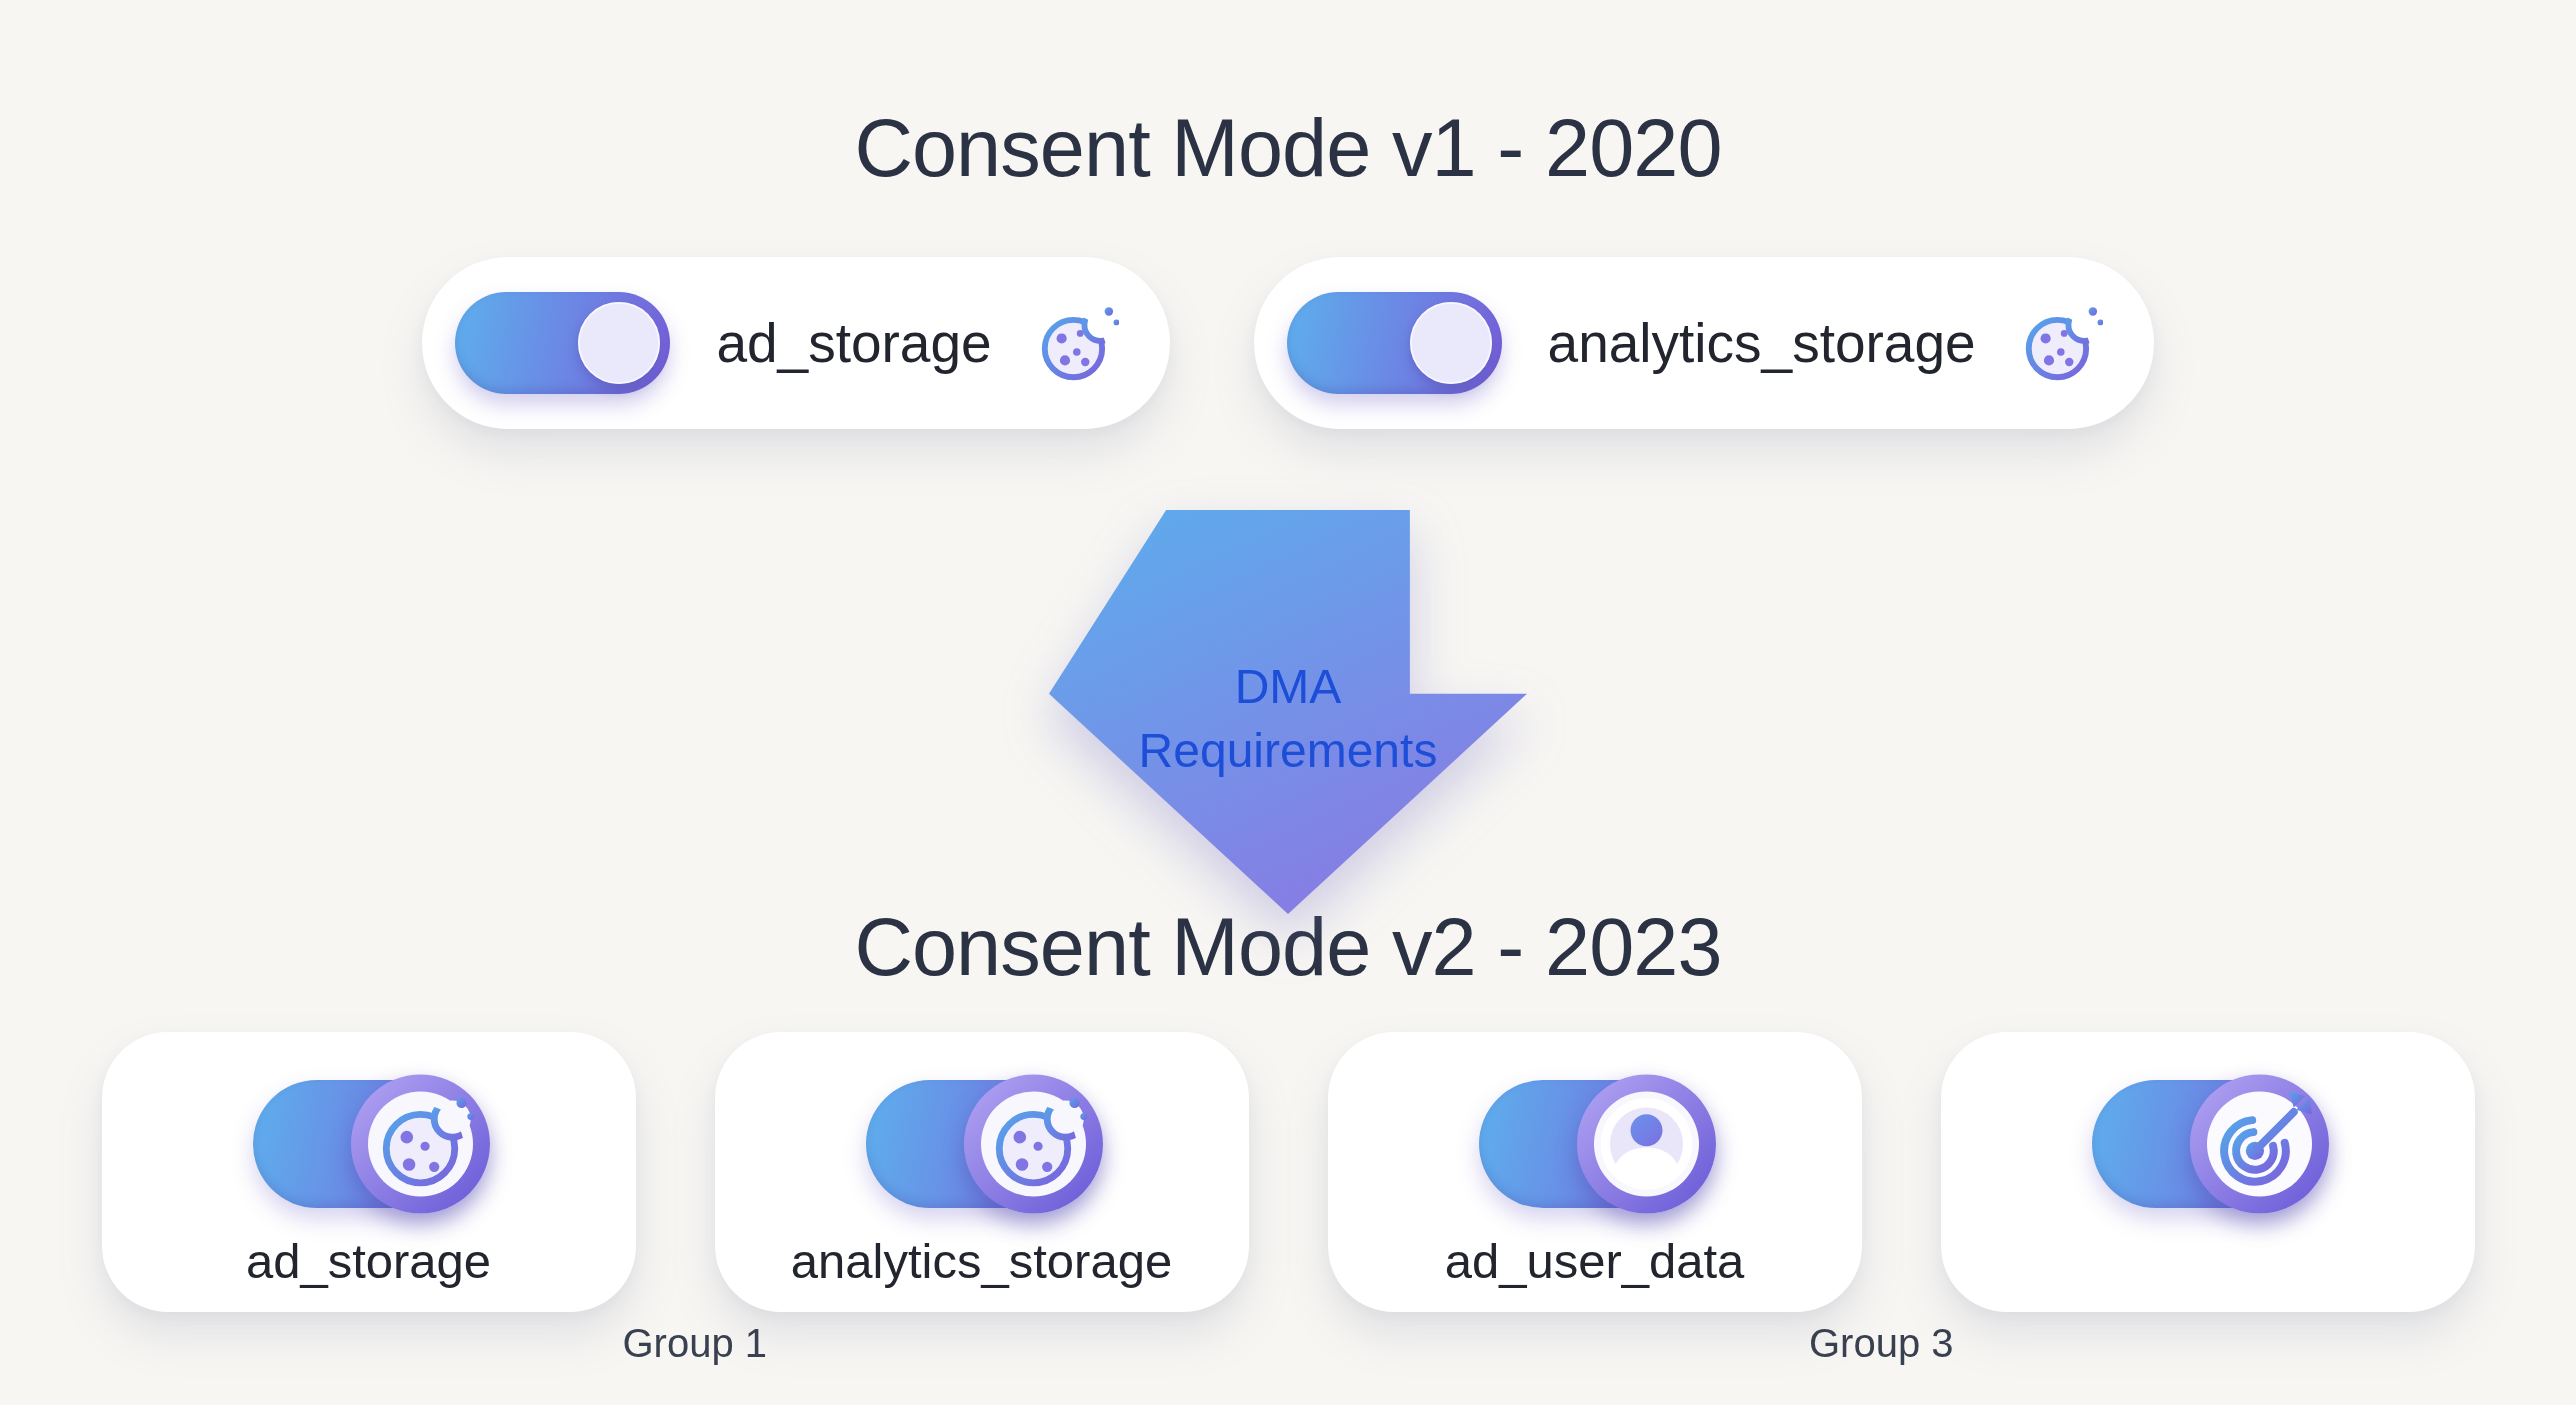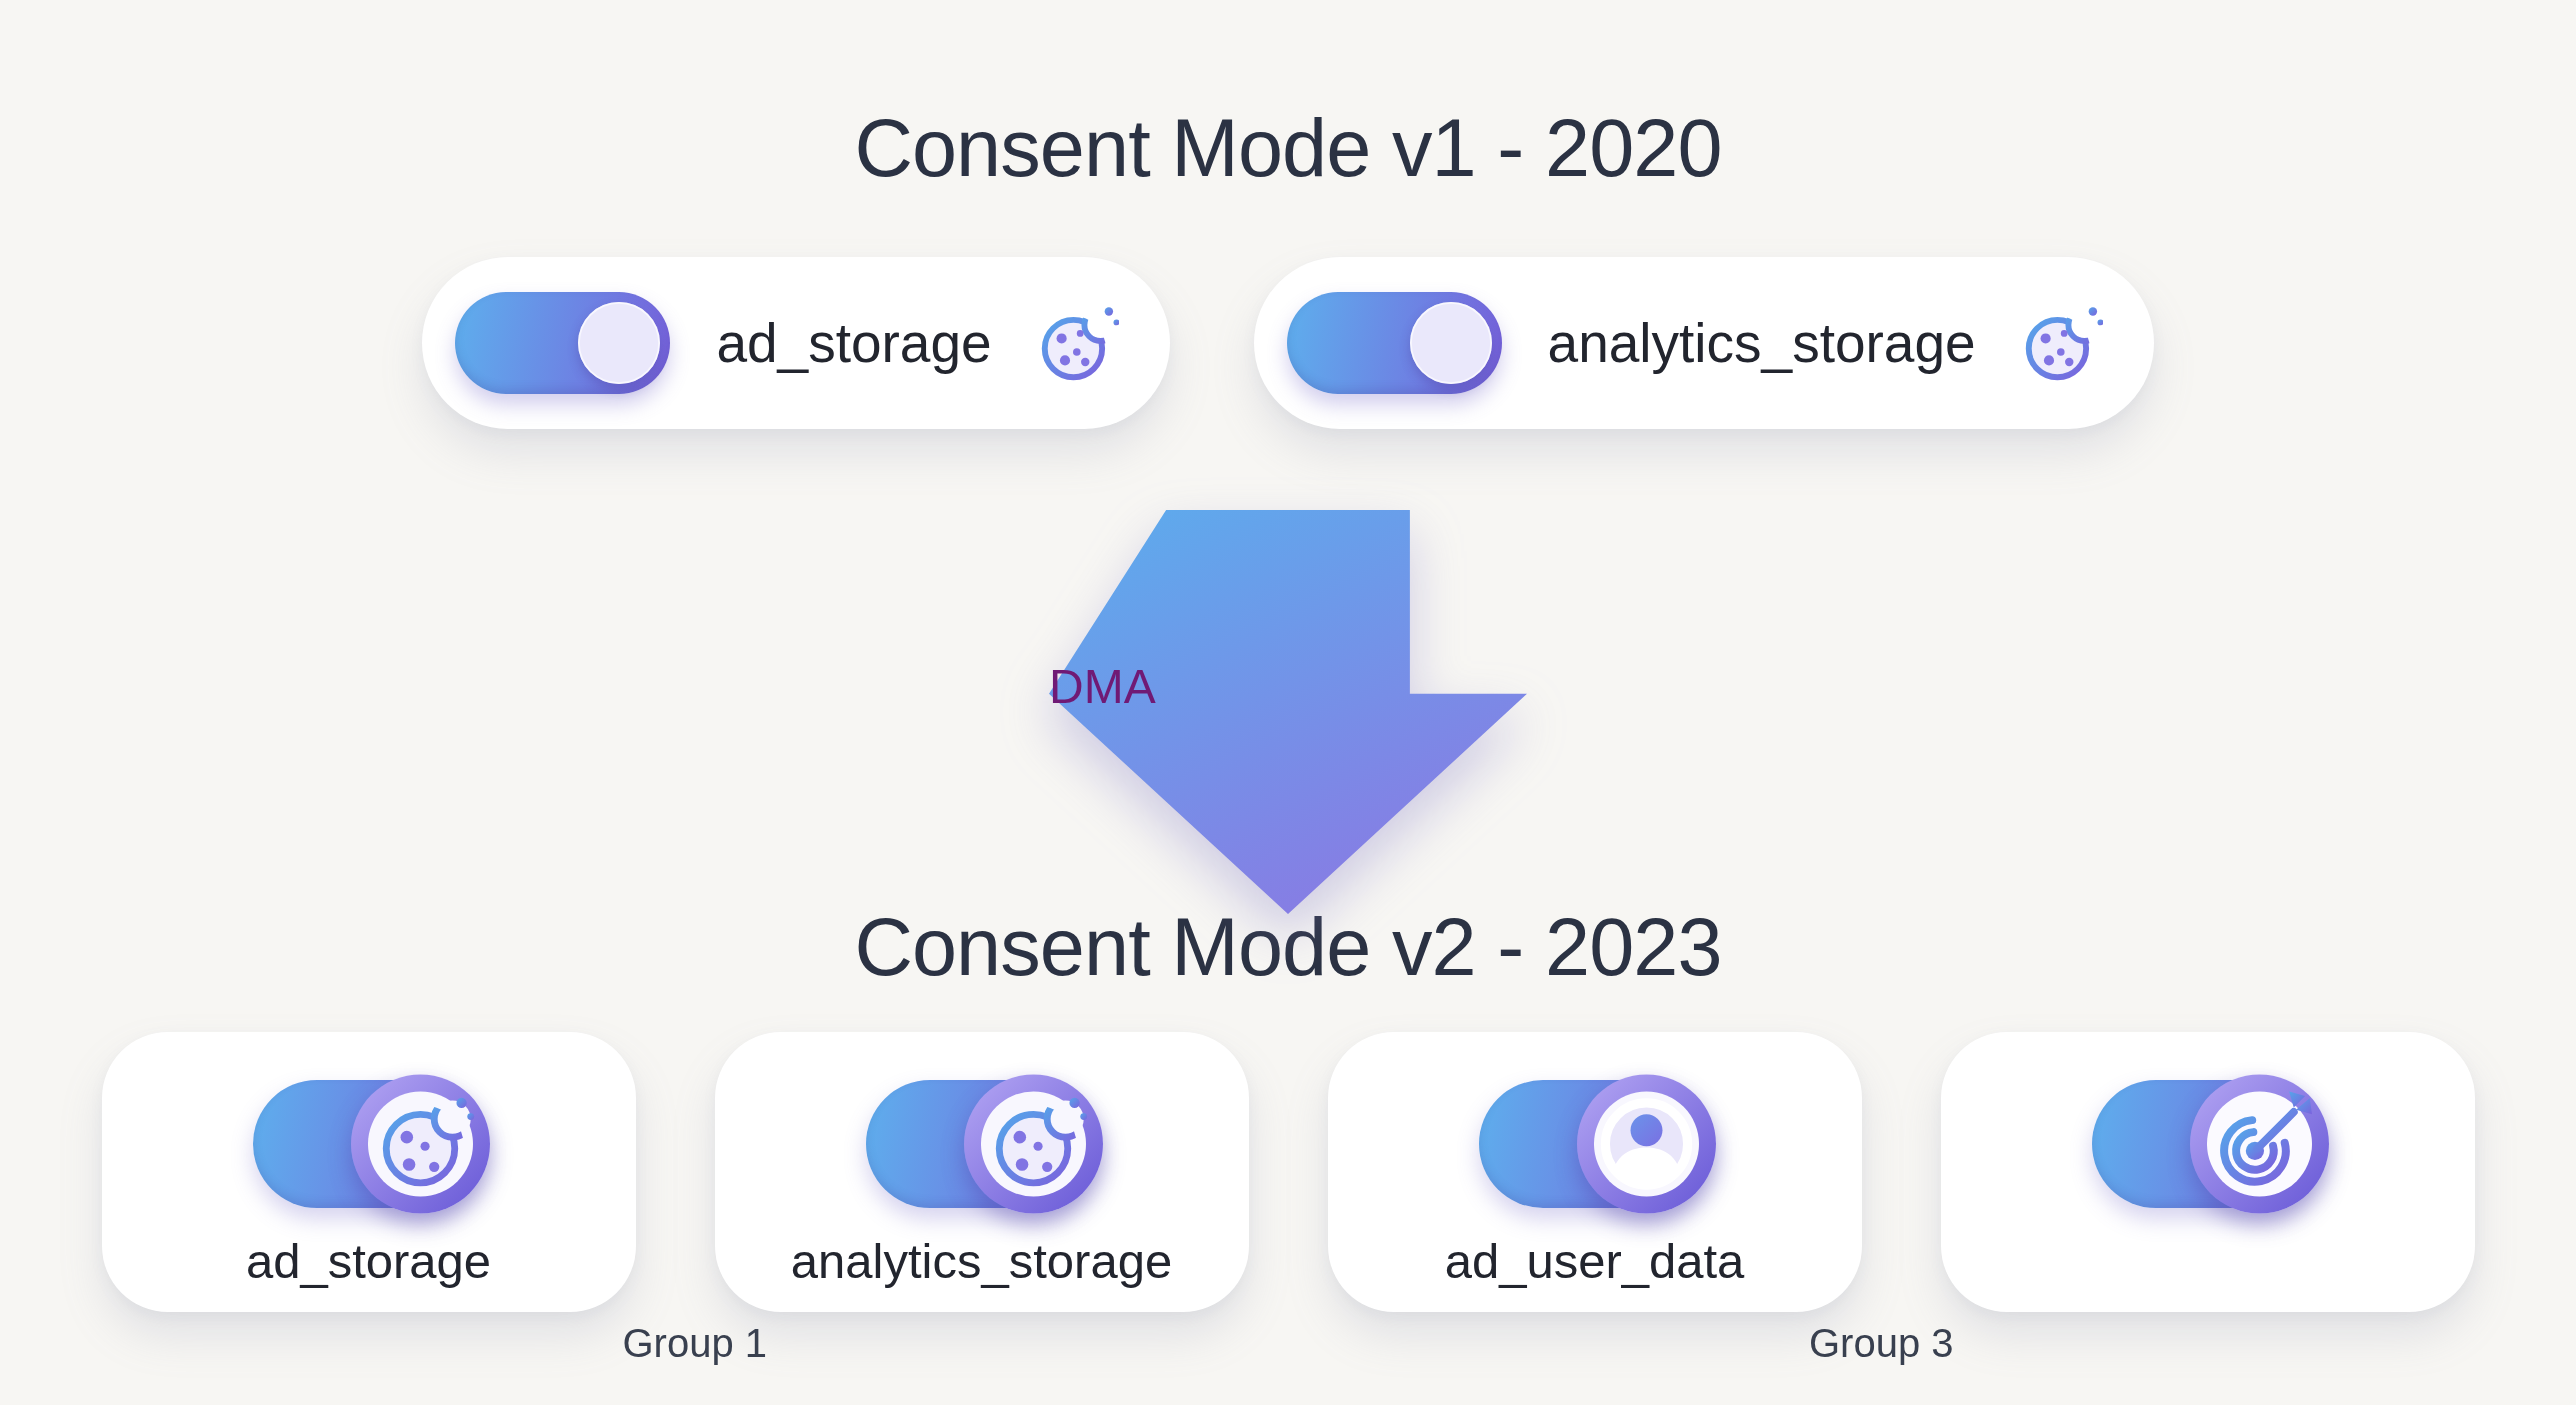--- a/index.html
+++ b/index.html
@@ -50,21 +50,21 @@
     width:478px;height:404px;
     filter:drop-shadow(0 24px 25.6px rgba(128,122,198,.35));
   }
   .arrow-shape{
     width:100%;height:100%;
     background:linear-gradient(155deg,#5fa9ec 8%,#8b78e3 92%);
     clip-path:polygon(24.5% 0,75.5% 0,75.5% 45.5%,100% 45.5%,50% 100%,0 45.5%);
   }
   .arrow-text{
     position:absolute;left:0;right:0;top:36%;
-    color:#701a75;
+    text-align:center;color:#1d4ed8;
     font-size:48px;line-height:1.32;font-weight:400;
   }
 
   
   .v2-row{display:flex;gap:79px;margin-top:44px;}
   .v2-card{
     width:534px;height:280px;border-radius:66px;background:#ffffff;
     display:flex;flex-direction:column;align-items:center;
     box-shadow:0 24px 44px rgba(132,138,168,.18),0 5.5px 12.8px rgba(132,138,168,.08);
   }
@@ -160,20 +160,21 @@
         <circle cx="50" cy="36" r="4" fill="#8174e3"></circle>
       </svg>
     </div>
 
   </div>
 
   <div class="arrow-wrap">
     <div class="arrow-shape"></div>
     <div class="arrow-text">
       <div>DMA</div>
+      <div>Requirements</div>
     </div>
   </div>
 
   <div class="big-title v2">Consent Mode v2 - 2023</div>
 
   <div class="v2-row">
 
     <div class="v2-card">
       <div class="toggle-v2">
         <div class="badge">

